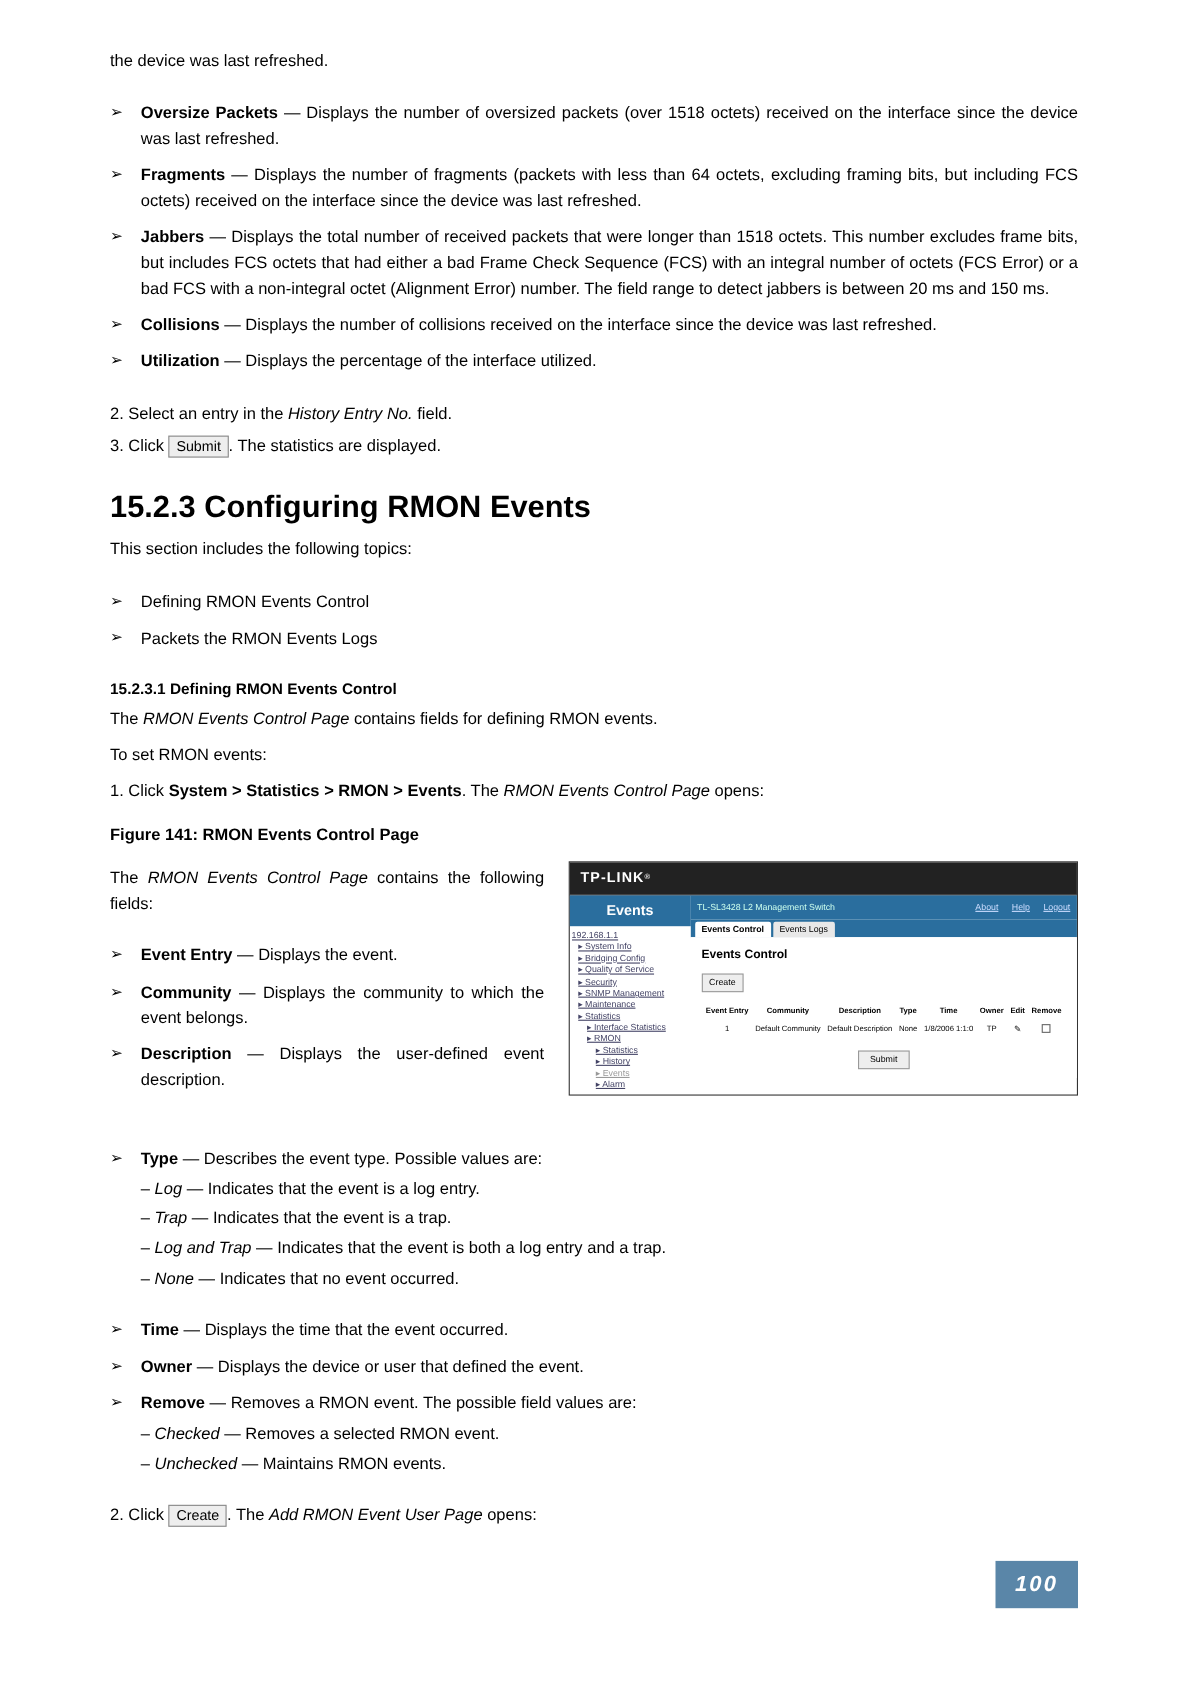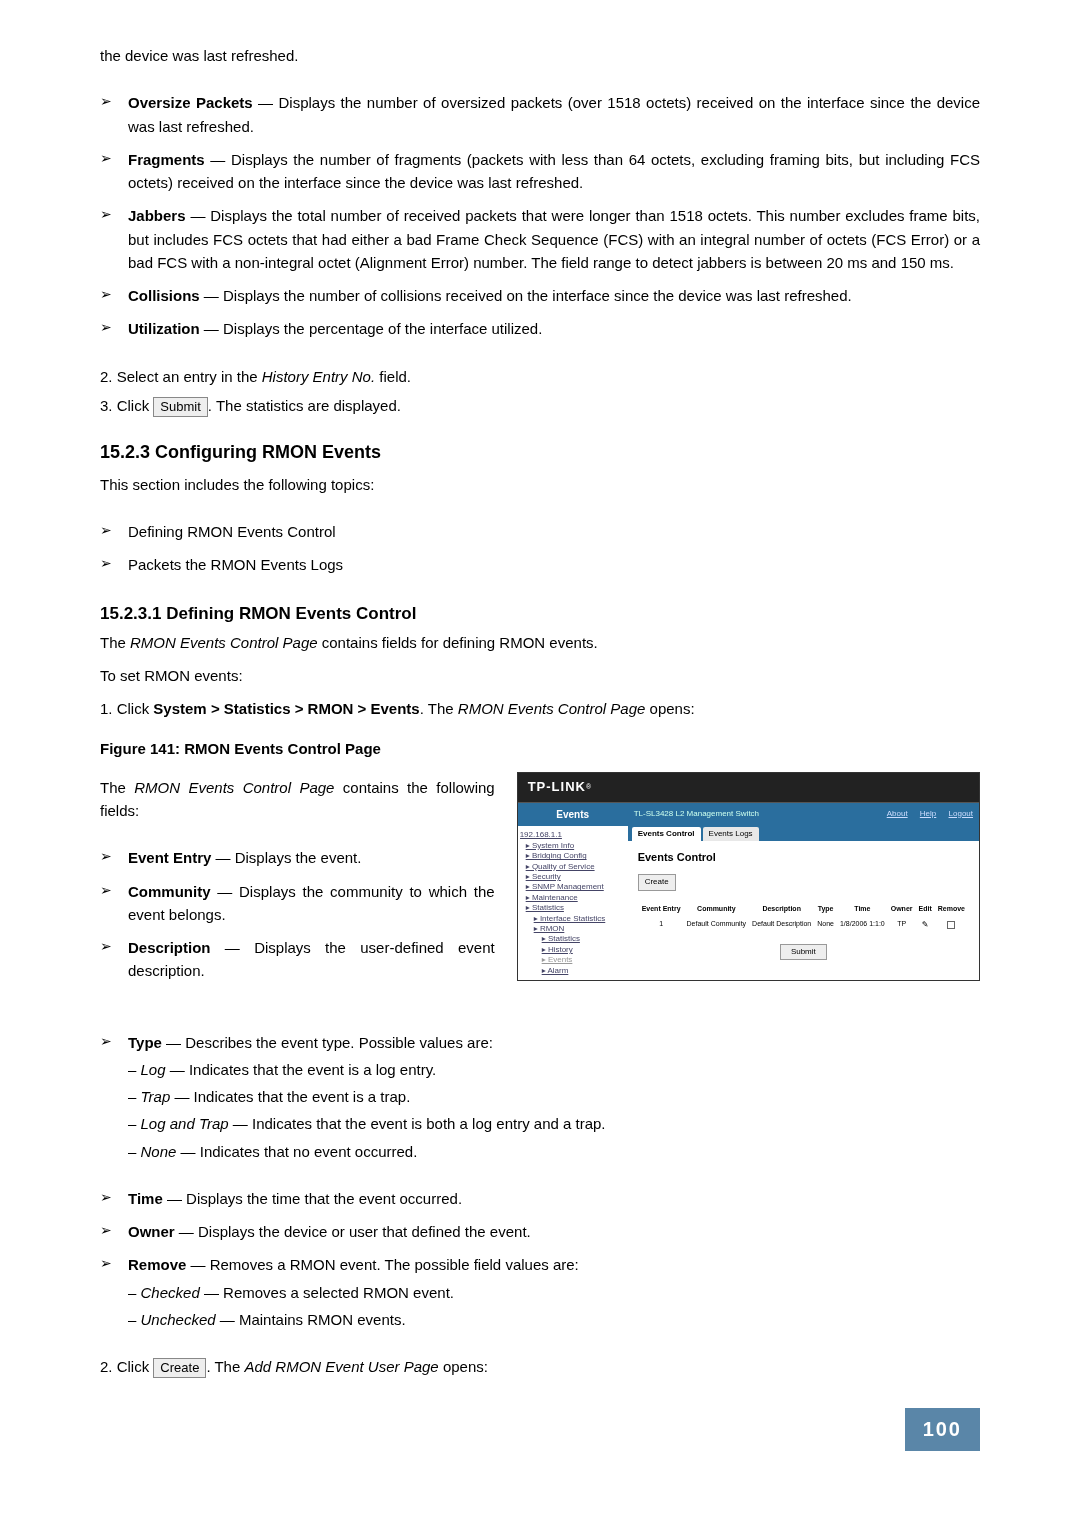--- a/index.html
+++ b/index.html
@@ -14,22 +14,22 @@
       line-height: 1.55;
     }
     .indent-block { margin-left: 30px; }
     .bullet-list { list-style: none; margin: 24px 0; }
     .bullet-list li { position: relative; padding-left: 28px; margin-bottom: 10px; text-align: justify; }
     .bullet-list li::before { content: "➢"; position: absolute; left: 0; top: 0; font-size: 14px; }
     .term { font-weight: bold; }
     .num-list { list-style: none; margin: 10px 0; }
     .num-list li { margin-bottom: 6px; }
     .italic { font-style: italic; }
-    h2.sec { font-size: 18px; font-weight: bold; margin: 22px 0 6px 0; }
-    h3.subsec { font-size: 17px; font-weight: bold; margin: 20px 0 4px 0; }
+    h2.sec { font-size: 28px; font-weight: bold; margin: 22px 0 6px 0; }
+    h3.subsec { font-size: 14px; font-weight: bold; margin: 20px 0 4px 0; }
     .para { margin: 4px 0 10px 0; text-align: justify; }
     .btn-box {
       display: inline-block;
       border: 1px solid #888;
       background: #eee;
       padding: 0 6px;
       font-family: Arial, sans-serif;
       font-size: 13px;
       line-height: 1.4;
       vertical-align: middle;
@@ -58,21 +58,21 @@
       width: 110px;
       font-size: 8px;
       color: #689;
       padding: 0;
     }
     .ss-sidebar-title {
       background: #2a6e9e;
       color: #fff;
       padding: 4px 6px;
       text-align: center;
-      font-size: 10px;
+      font-size: 13px;
       font-weight: bold;
     }
     .ss-tree { padding: 4px 2px; color: #446; line-height: 1.3; }
     .ss-tree div { white-space: nowrap; overflow: hidden; text-decoration: underline; }
     .ss-tree .lvl1 { padding-left: 6px; }
     .ss-tree .lvl2 { padding-left: 14px; }
     .ss-tree .lvl3 { padding-left: 22px; }
     .ss-tree .muted { color: #999; }
     .ss-main { flex: 1; color: #000; }
     .ss-topbar {
@@ -109,20 +109,21 @@
     .ss-table td { text-align: center; padding: 1px 2px; white-space: nowrap; }
     .ss-submit-wrap { text-align: center; margin-top: 10px; }
     .ss-submit {
       display: inline-block; border: 1px solid #999; background: #eee;
       font-size: 8px; padding: 1px 10px; color: #000;
     }
     .page-footer {
       margin-top: 30px;
       display: flex;
       justify-content: flex-end;
+      font-style: italic;
     }
     .page-num-box {
       background: #5a86a8;
       color: #fff;
       font-weight: bold;
       font-size: 20px;
       letter-spacing: 2px;
       padding: 6px 18px;
     }
     .pencil-icon::before { content: "✎"; font-size: 8px; }

